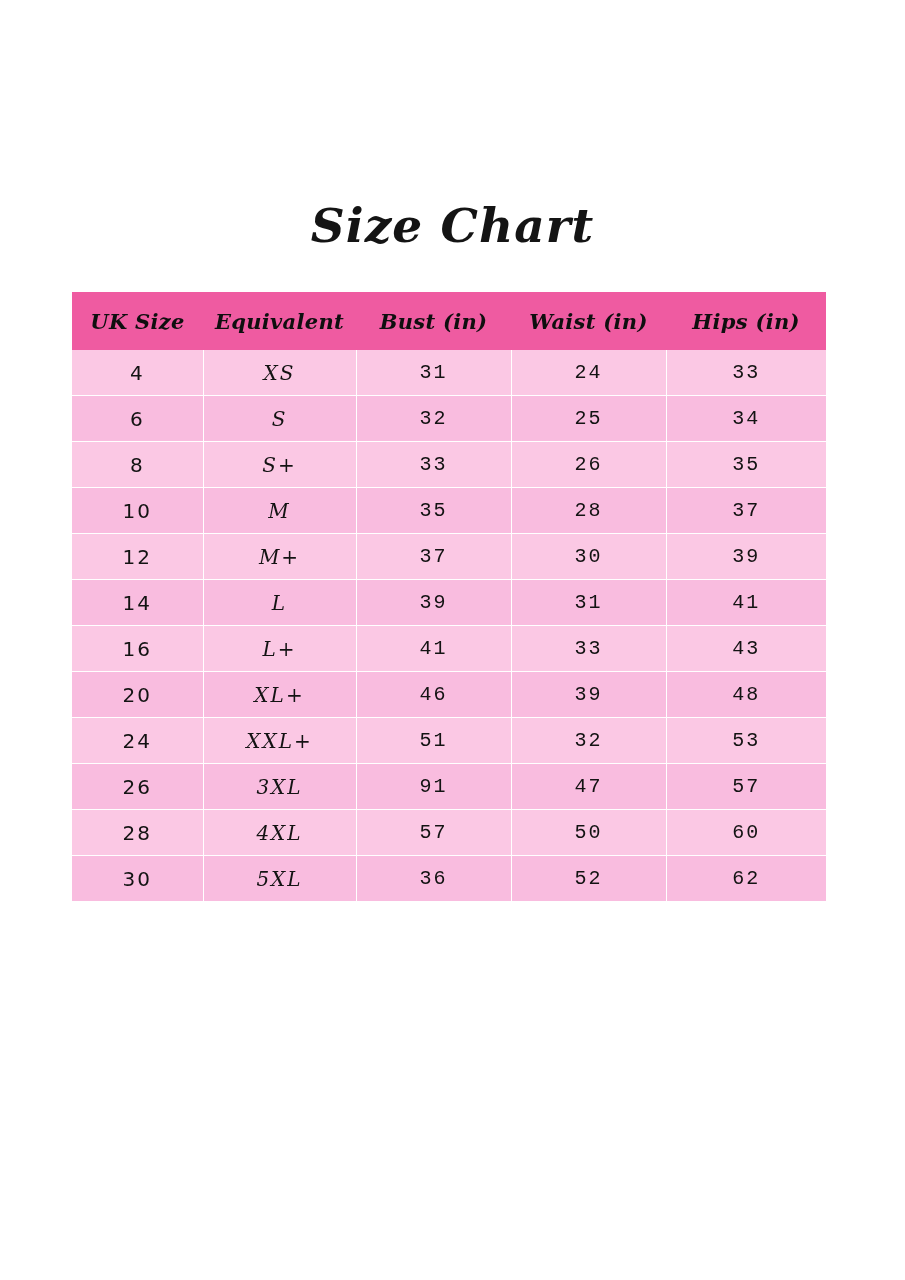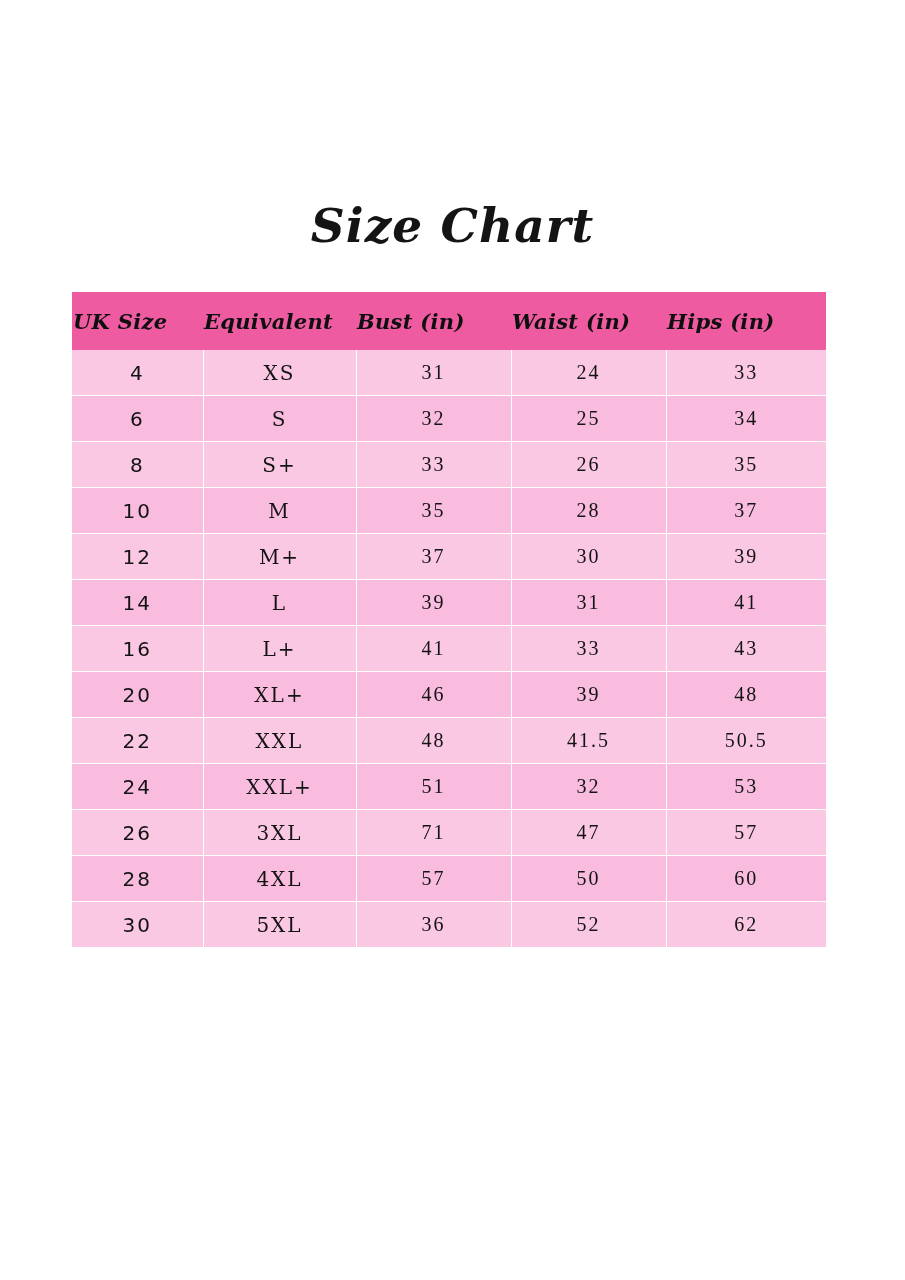--- a/index.html
+++ b/index.html
@@ -51,21 +51,21 @@
   table.size-chart col.c4 { width: 160px; }
 
   table.size-chart thead th {
     background: #ef5ba1;
     color: #0f0f0f;
     font-family: "DejaVu Serif", serif;
     font-style: italic;
     font-weight: 700;
     font-size: 21px;
     height: 56px;
-    text-align: left;
+    text-align: center;
     vertical-align: middle;
     border: none;
     letter-spacing: 0.3px;
   }
   table.size-chart tbody td {
     height: 43px;
     text-align: center;
     vertical-align: middle;
     border-bottom: 1px solid #ffffff;
     border-right: 1px solid #ffffff;
@@ -80,25 +80,26 @@
   table.size-chart tbody tr:nth-child(odd) td { background: #fbc8e4; }
   table.size-chart tbody tr:nth-child(even) td { background: #f9bcdf; }
 
   td.col-size {
     font-family: "DejaVu Sans", sans-serif;
     font-size: 19px;
     letter-spacing: 3px;
   }
   td.col-equiv {
     font-family: "DejaVu Serif", serif;
+    font-style: italic;
     font-size: 20px;
     letter-spacing: 1px;
   }
   td.col-num {
-    font-family: Liberation Serif, serif;
+    font-family: Liberation Mono, monospace;
     font-size: 19px;
     letter-spacing: 3px;
   }
 </style>
 </head>
 <body>
 
 <div class="page">
 
   <div class="title">Size Chart</div>
@@ -172,37 +173,30 @@
           <td class="col-num">43</td>
         </tr>
         <tr>
           <td class="col-size">20</td>
           <td class="col-equiv">XL+</td>
           <td class="col-num">46</td>
           <td class="col-num">39</td>
           <td class="col-num">48</td>
         </tr>
         <tr>
-          <td class="col-size">22</td>
-          <td class="col-equiv">XXL</td>
-          <td class="col-num">48</td>
-          <td class="col-num">41.5</td>
-          <td class="col-num">50.5</td>
-        </tr>
-        <tr>
           <td class="col-size">24</td>
           <td class="col-equiv">XXL+</td>
           <td class="col-num">51</td>
           <td class="col-num">32</td>
           <td class="col-num">53</td>
         </tr>
         <tr>
           <td class="col-size">26</td>
           <td class="col-equiv">3XL</td>
-          <td class="col-num">71</td>
+          <td class="col-num">91</td>
           <td class="col-num">47</td>
           <td class="col-num">57</td>
         </tr>
         <tr>
           <td class="col-size">28</td>
           <td class="col-equiv">4XL</td>
           <td class="col-num">57</td>
           <td class="col-num">50</td>
           <td class="col-num">60</td>
         </tr>

